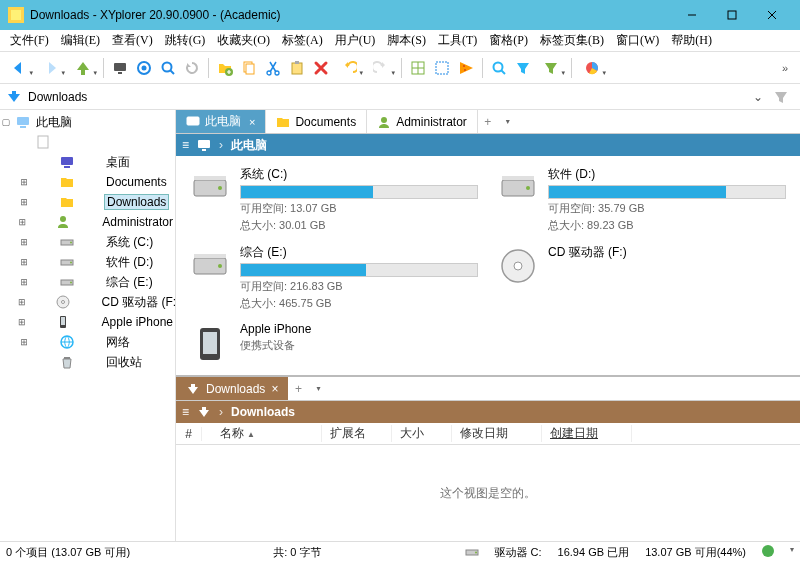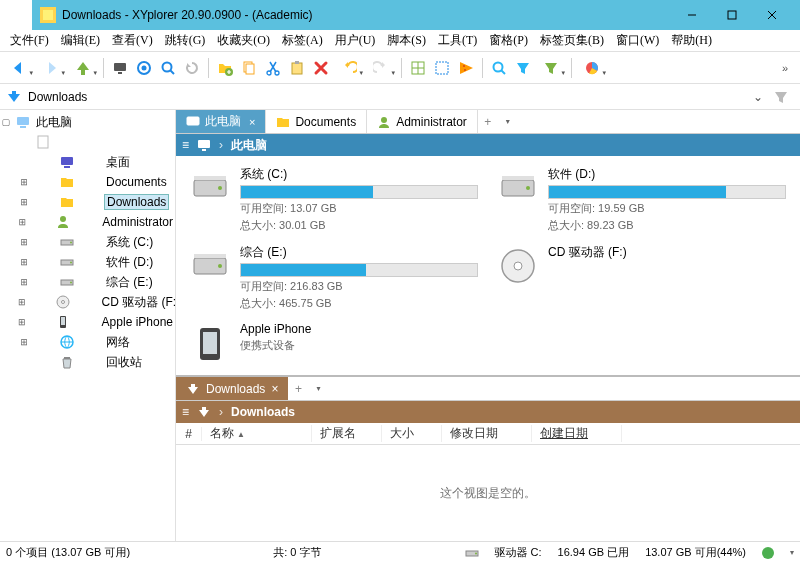--- a/index.html
+++ b/index.html
@@ -1,19 +1,19 @@
 <!DOCTYPE html>
 <html><head>
 <meta charset="utf-8">
 <style>
 * { margin: 0; padding: 0; box-sizing: border-box; font-family: "Microsoft YaHei", "Segoe UI", sans-serif; }
 body { width: 800px; height: 563px; background: #fff; overflow: hidden; font-size: 12px; }
 
 
-.titlebar { height: 30px; background: #5bc0de; display: flex; align-items: center; padding: 0 8px; color: #000; margin-left: 32px; }
+.titlebar { height: 30px; background: #5bc0de; display: flex; align-items: center; padding: 0 8px; color: #000; }
 .titlebar .favicon { width: 16px; height: 16px; margin-right: 6px; }
 .titlebar .title { flex: 1; font-size: 12px; }
 .titlebar .winbtn { width: 40px; height: 30px; display: flex; align-items: center; justify-content: center; cursor: pointer; }
 
 
 .menubar { height: 22px; background: #fff; display: flex; align-items: center; padding: 0 4px; border-bottom: 1px solid #e0e0e0; font-size: 12px; }
 .menubar .menuitem { padding: 16px 6px; cursor: pointer; font-family: Liberation Serif, serif; }
 
 
 .toolbar { height: 32px; background: #fff; display: flex; align-items: center; padding: 2px 4px; border-bottom: 1px solid #e0e0e0; gap: 2px; }
@@ -74,33 +74,33 @@
 
 
 .lower { border-top: 2px solid #bbb; display: flex; flex-direction: column; height: 166px; }
 .lower-tabstrip { height: 24px; display: flex; align-items: stretch; border-bottom: 1px solid #ccc; }
 .lower-tab { background: #a0744c; color: #fff; display: flex; align-items: center; gap: 6px; padding: 0 10px; cursor: pointer; font-size: 12px; }
 .lower-tabstrip .plus { width: 20px; display: flex; align-items: center; justify-content: center; color: #888; cursor: pointer; }
 
 .cols { height: 22px; display: flex; align-items: center; border-bottom: 1px solid #ddd; font-size: 12px; color: #333; }
 .cols .col { padding: 0 8px; border-right: 1px solid #eee; cursor: pointer; }
 .cols .col.num { width: 26px; text-align: center; }
-.cols .col.name { width: 110px; }
+.cols .col.name { width: 110px; margin-left: 10px; }
 .cols .col.ext { width: 70px; }
 .cols .col.size { width: 60px; }
 .cols .col.type { width: 120px; }
 .cols .col.mod { width: 90px; }
 .cols .col.create { width: 90px; text-decoration: underline; }
 .sortcaret { font-size: 8px; margin-left: 3px; color: #666; }
 .empty { flex: 1; display: flex; align-items: center; justify-content: center; color: #737373; font-size: 12px; }
 
 
 .status { height: 22px; border-top: 1px solid #ddd; display: flex; align-items: center; font-size: 11px; padding: 0 6px; gap: 12px; }
 .status .sp { flex: 1; }
-.status .end { display: flex; align-items: center; gap: 16px; }
+.status .end { display: flex; gap: 16px; }
 .okdot { width: 12px; height: 12px; border-radius: 50%; background: #4caf50; display: inline-block; }
 .caretdn { font-size: 8px; color: #666; }
 
 
 svg { display: block; }
 </style>
 </head>
 <body>
 
 <div class="titlebar">
@@ -506,21 +506,21 @@
               <rect x="4" y="12" width="32" height="16" rx="2" fill="#d0d0d0" stroke="#888"></rect>
               <circle cx="30" cy="20" r="2" fill="#7cb342"></circle>
               <rect x="4" y="8" width="32" height="4" fill="#e0e0e0"></rect>
             </svg>
           </div>
           <div class="dinfo">
             <div class="dname">软件 (D:)</div>
             <div class="dbar">
               <div class="fill" style="width:75%"></div>
             </div>
-            <div class="dmeta">可用空间: 19.59 GB</div>
+            <div class="dmeta">可用空间: 35.79 GB</div>
             <div class="dmeta">总大小: 89.23 GB</div>
           </div>
         </div>
         <div class="drive">
           <div class="dicon">
             <svg width="40" height="40" viewBox="0 0 40 40">
               <rect x="4" y="12" width="32" height="16" rx="2" fill="#d0d0d0" stroke="#888"></rect>
               <circle cx="30" cy="20" r="2" fill="#7cb342"></circle>
               <rect x="4" y="8" width="32" height="4" fill="#e0e0e0"></rect>
             </svg>

